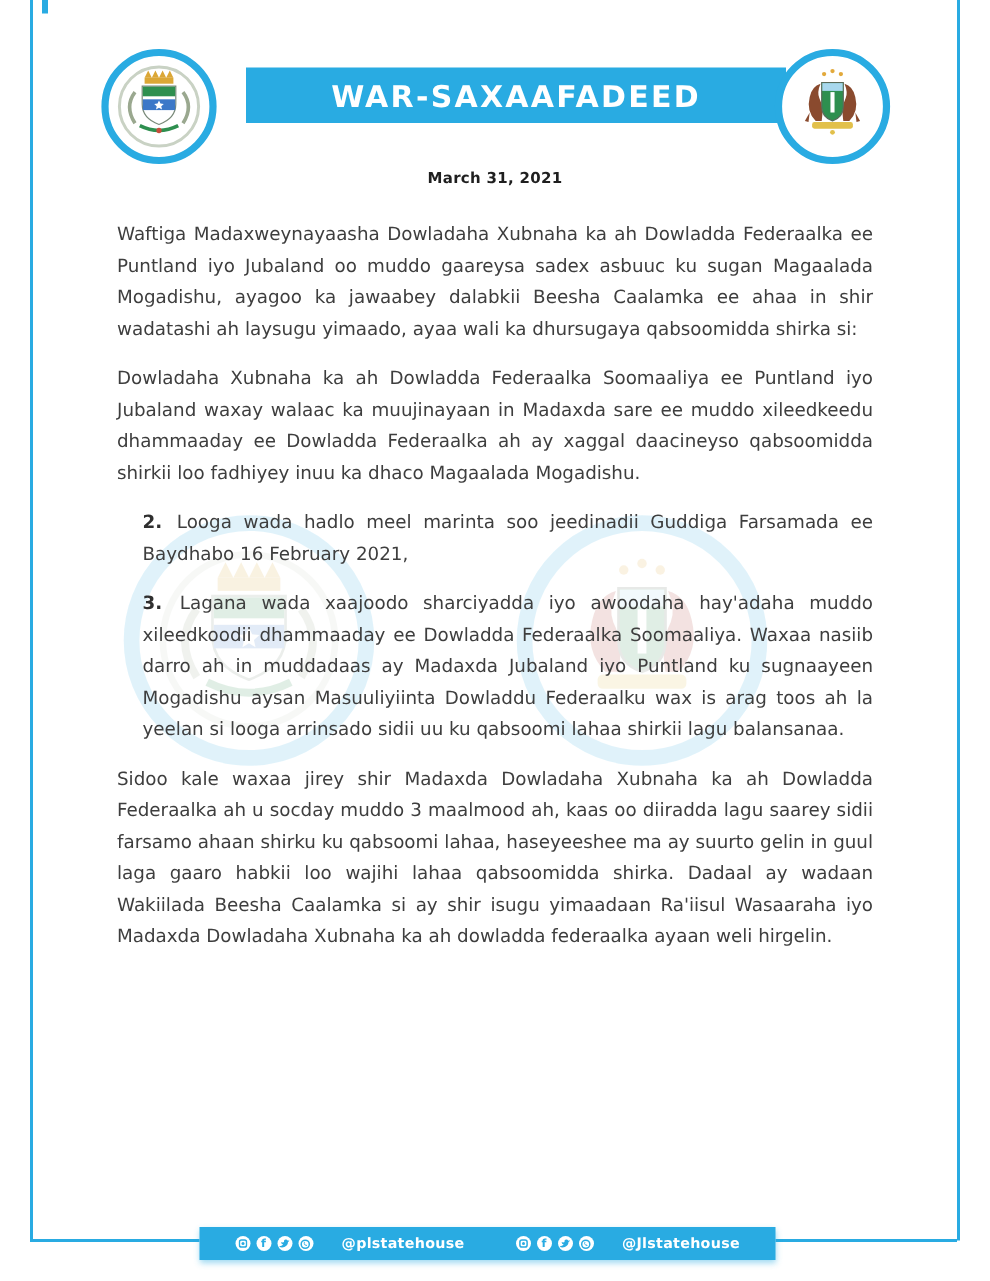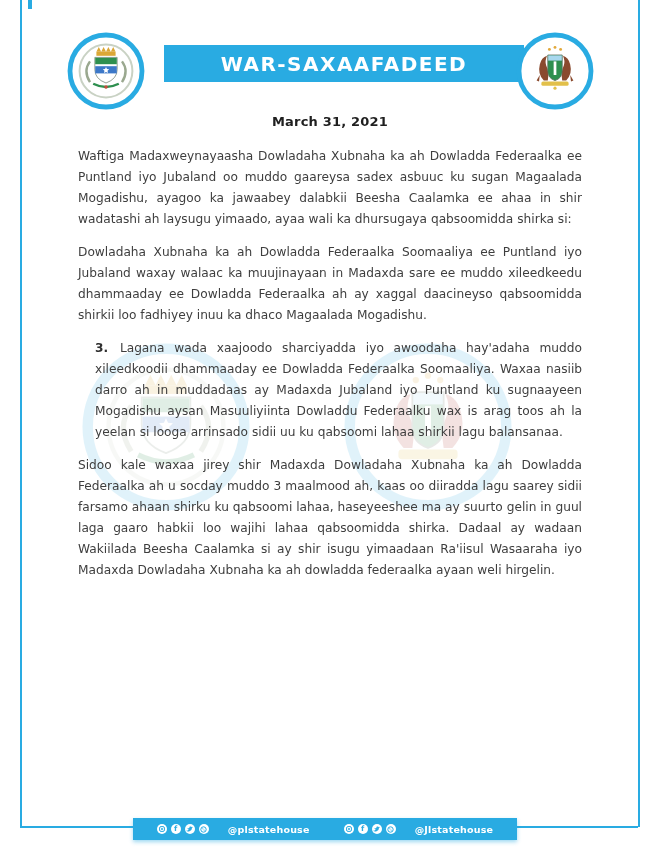--- a/index.html
+++ b/index.html
@@ -24,21 +24,21 @@
   .logo.left{left:66px;}
   .logo.right{left:515px;}
   .banner{
     position:absolute;left:164px;top:45px;width:360px;height:37px;
     background:#29ABE2;color:#ffffff;
     display:flex;align-items:center;justify-content:center;
     font-weight:700;font-size:20px;letter-spacing:1.5px;
   }
   .date{
     position:absolute;left:0;top:114px;width:660px;
-    text-align:center;font-weight:700;font-size:13px;color:#1f1f1f;
+    text-align:center;font-weight:700;font-size:10px;color:#1f1f1f;
     letter-spacing:.2px;
   }
 
   
   .watermark{position:absolute;width:174px;height:174px;top:340px;opacity:.14;z-index:0;}
   .watermark.wm-left{left:79px;}
   .watermark.wm-right{left:341px;}
 
   
   .content{
@@ -146,20 +146,23 @@
       <rect x="48.3" y="38" width="3.4" height="17" fill="#ffffff"></rect>
       <rect x="33" y="63" width="34" height="5.5" rx="2" fill="#E2C04A"></rect>
     </svg>
   </div>
 
   <div class="content">
     <p>Waftiga Madaxweynayaasha Dowladaha Xubnaha ka ah Dowladda Federaalka ee Puntland iyo Jubaland oo muddo gaareysa sadex asbuuc ku sugan Magaalada Mogadishu, ayagoo ka jawaabey dalabkii Beesha Caalamka ee ahaa in shir wadatashi ah laysugu yimaado, ayaa wali ka dhursugaya qabsoomidda shirka si:</p>
     <p>Dowladaha Xubnaha ka ah Dowladda Federaalka Soomaaliya ee Puntland iyo Jubaland waxay walaac ka muujinayaan in Madaxda sare ee muddo xileedkeedu dhammaaday ee Dowladda Federaalka ah ay xaggal daacineyso qabsoomidda shirkii loo fadhiyey inuu ka dhaco Magaalada Mogadishu.</p>
 
     <div class="list-item">
+      <span class="num">2.</span> <span>Looga wada hadlo meel marinta soo jeedinadii Guddiga Farsamada ee Baydhabo 16 February 2021,</span>
+    </div>
+    <div class="list-item">
       <span class="num">3.</span> <span>Lagana wada xaajoodo sharciyadda iyo awoodaha hay'adaha muddo xileedkoodii dhammaaday ee Dowladda Federaalka Soomaaliya. Waxaa nasiib darro ah in muddadaas ay Madaxda Jubaland iyo Puntland ku sugnaayeen Mogadishu aysan Masuuliyiinta Dowladdu Federaalku wax is arag toos ah la yeelan si looga arrinsado sidii uu ku qabsoomi lahaa shirkii lagu balansanaa.</span>
     </div>
 
     <p class="tight">Sidoo kale waxaa jirey shir Madaxda Dowladaha Xubnaha ka ah Dowladda Federaalka ah u socday muddo 3 maalmood ah, kaas oo diiradda lagu saarey sidii farsamo ahaan shirku ku qabsoomi lahaa, haseyeeshee ma ay suurto gelin in guul laga gaaro habkii loo wajihi lahaa qabsoomidda shirka. Dadaal ay wadaan Wakiilada Beesha Caalamka si ay shir isugu yimaadaan Ra'iisul Wasaaraha iyo Madaxda Dowladaha Xubnaha ka ah dowladda federaalka ayaan weli hirgelin.</p>
   </div>
 
   <div class="footer-bar">
     <div class="handle-group">
       <span class="sicon">
         <svg width="6" height="6">

